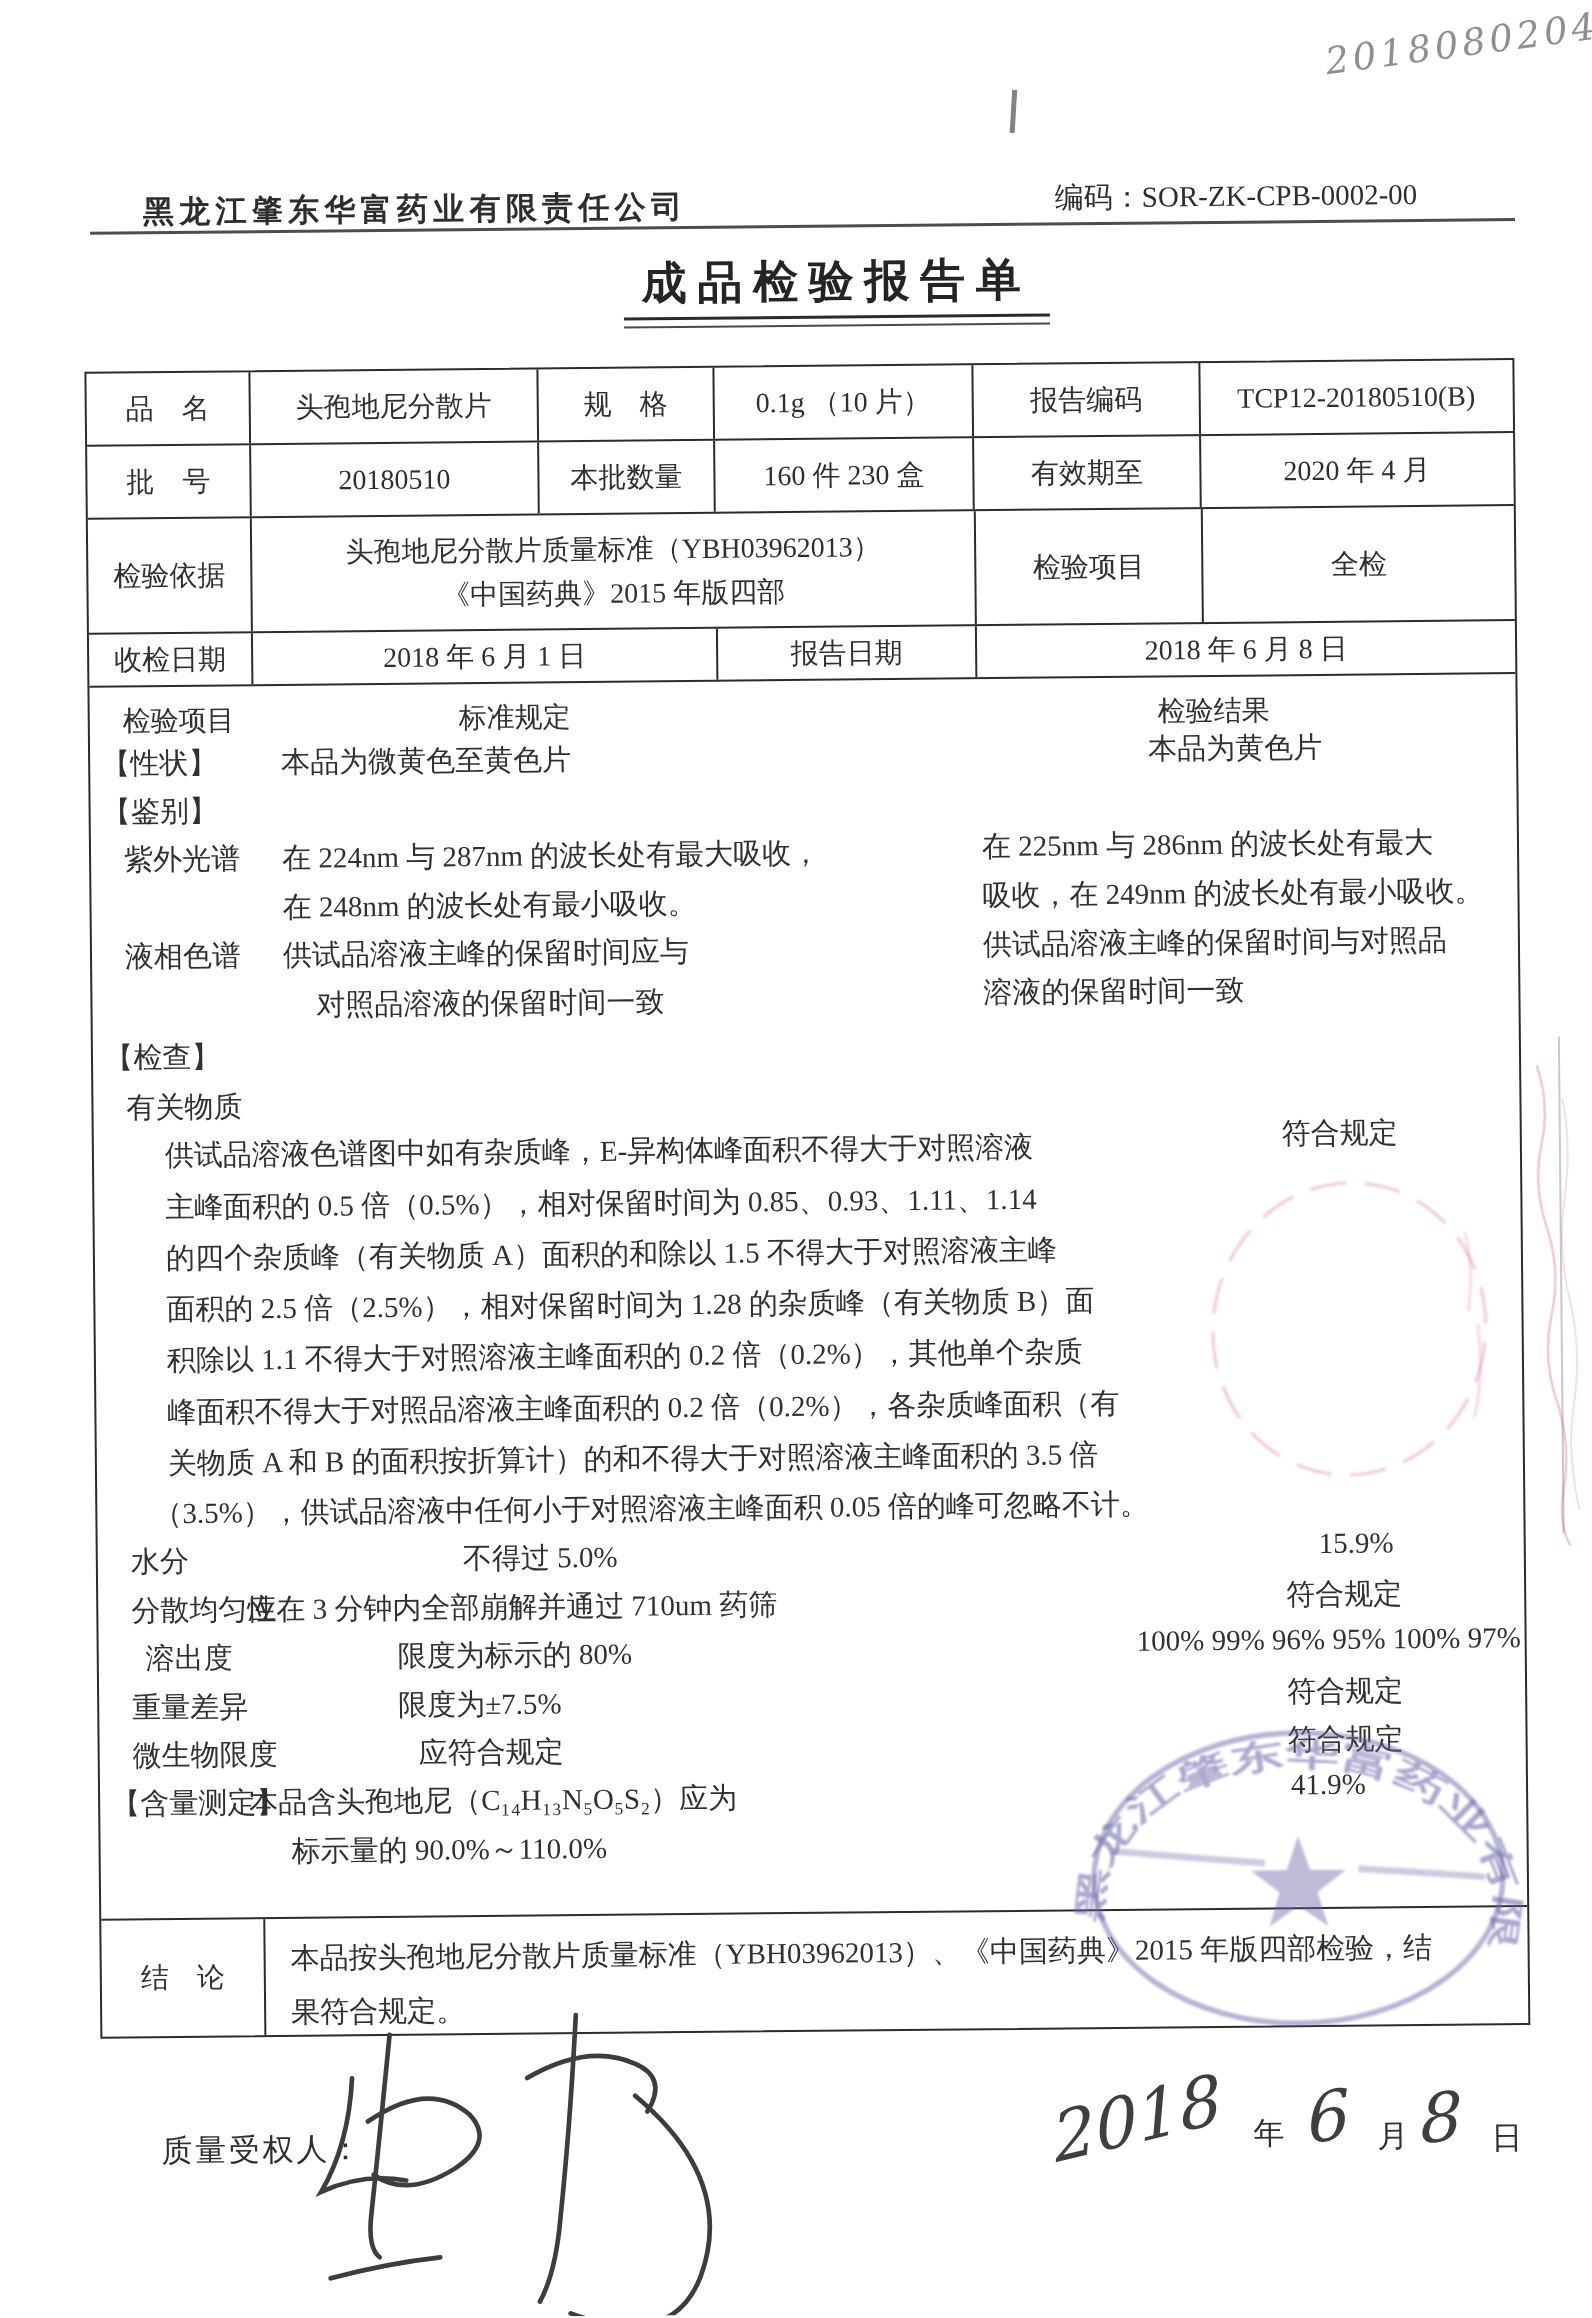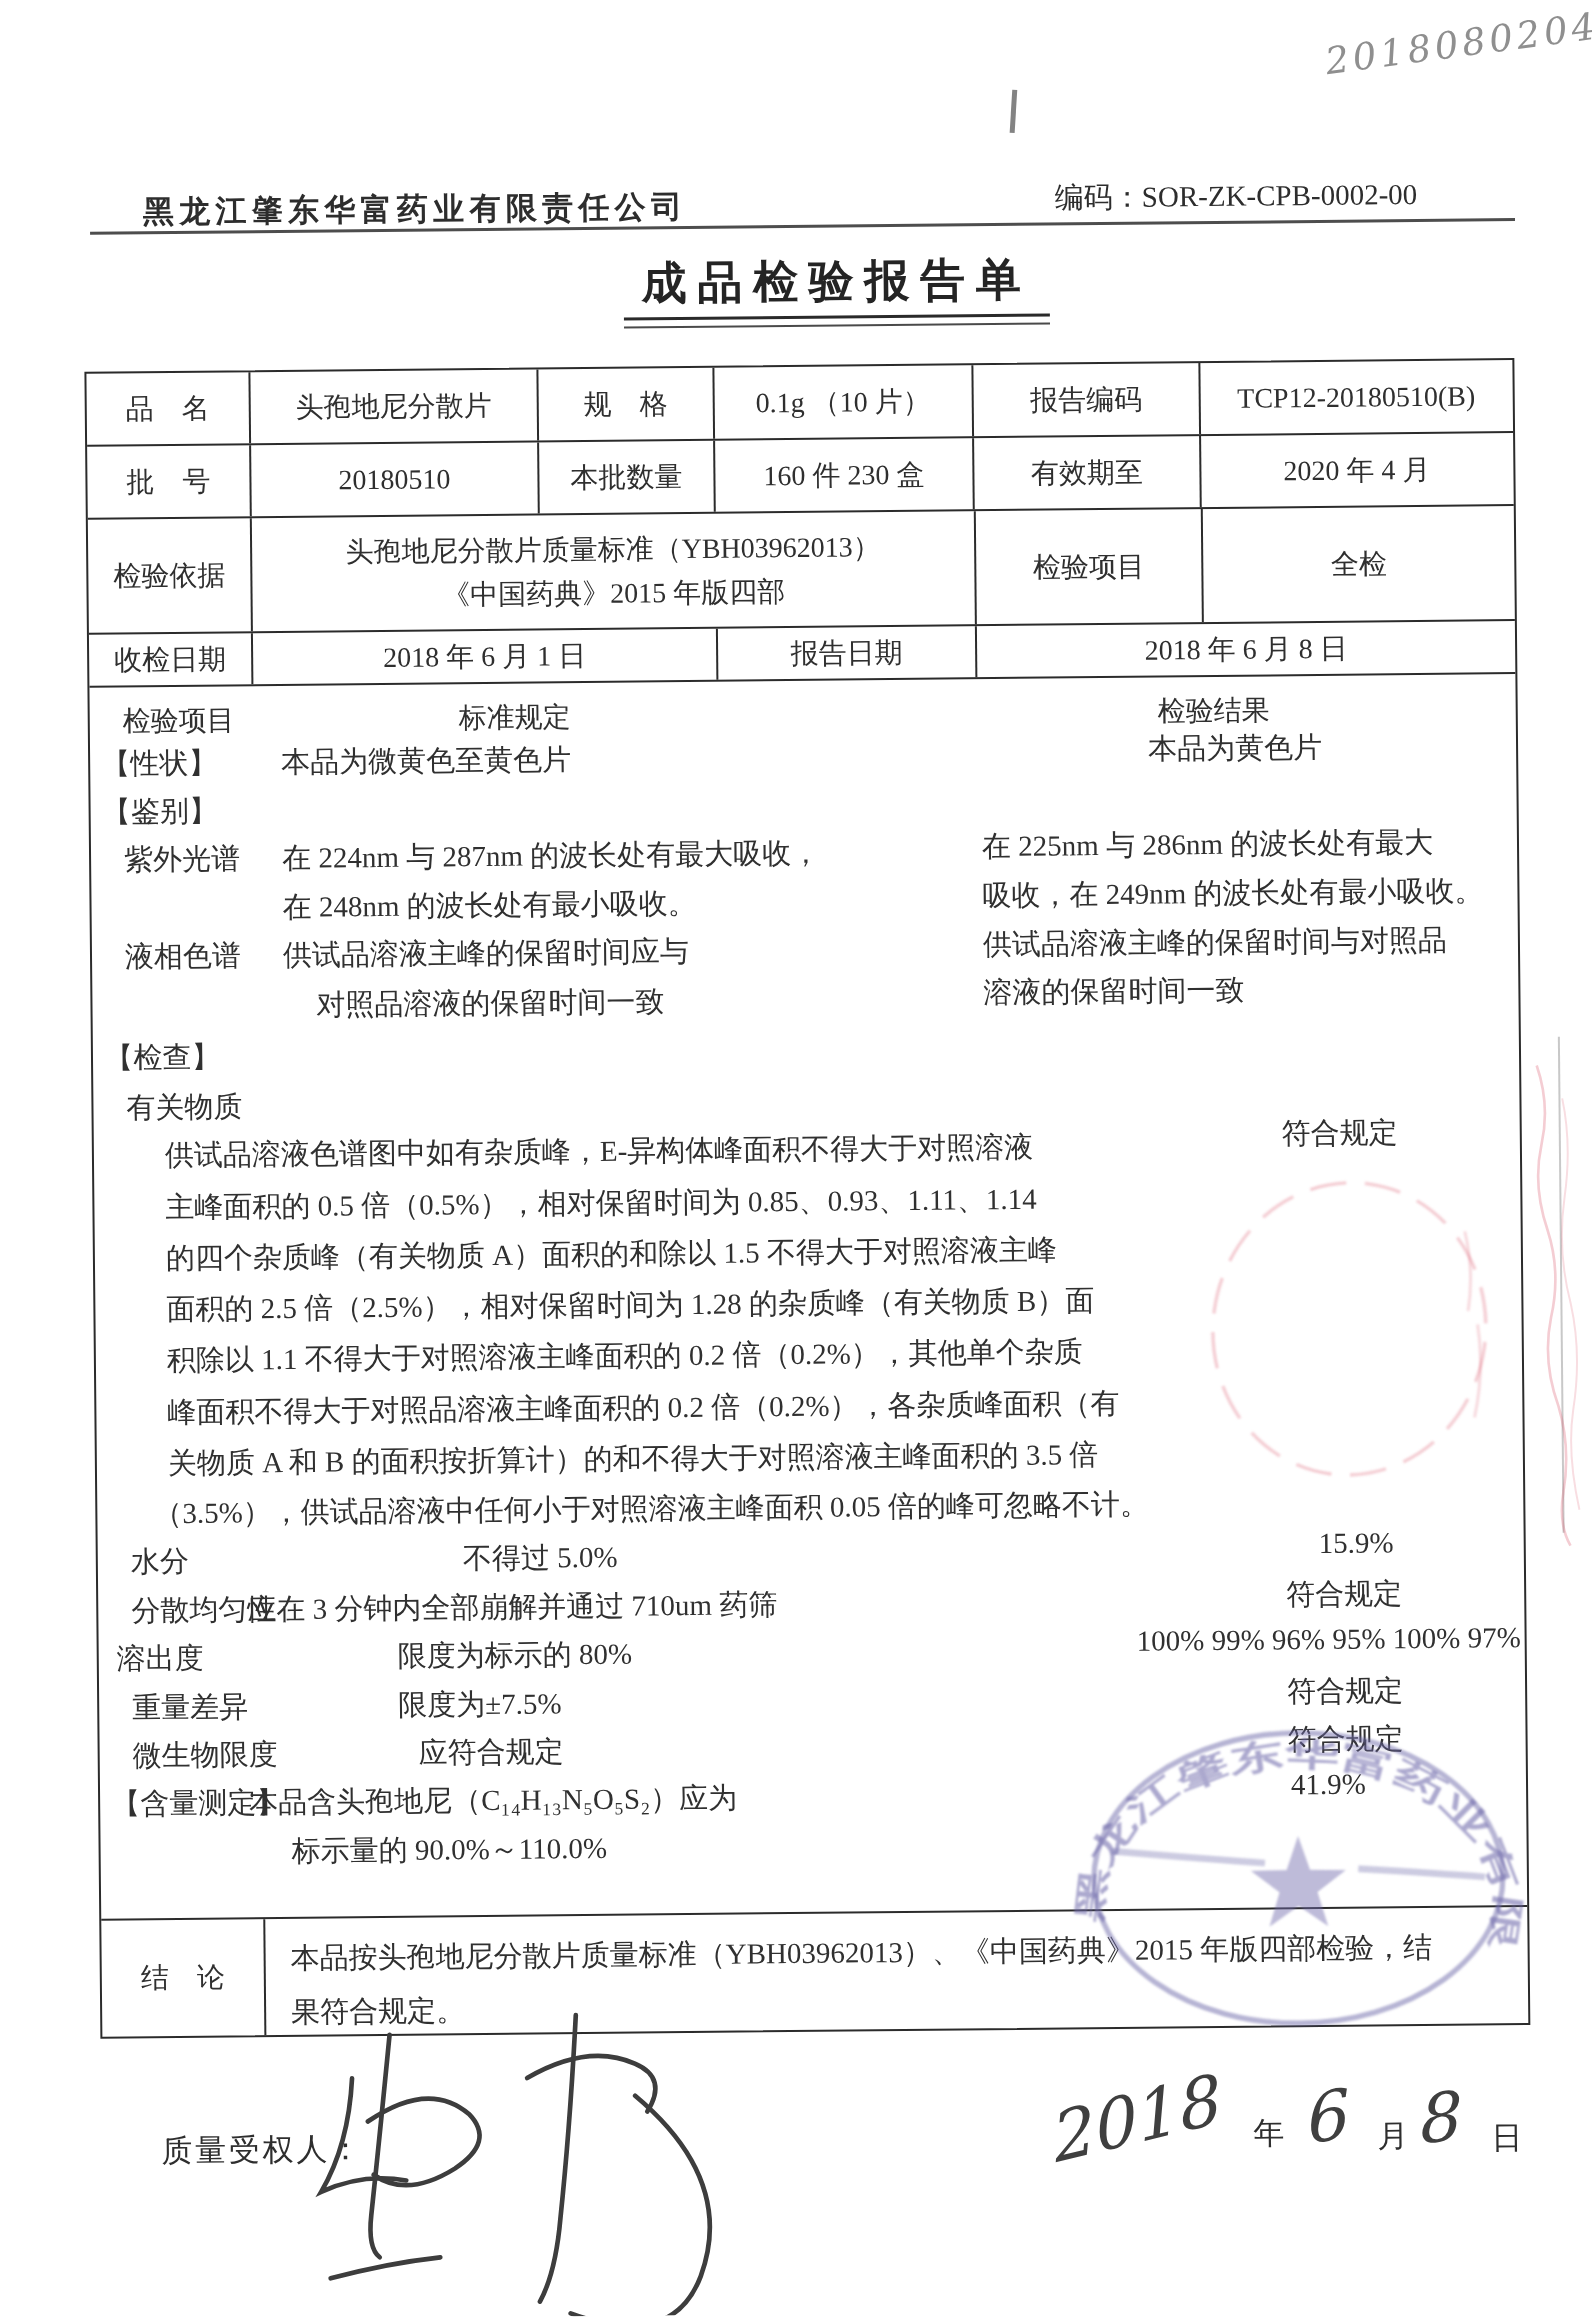--- a/index.html
+++ b/index.html
@@ -140,21 +140,21 @@
         <div class="bline" style="left:56px;top:807px;">（3.5%），供试品溶液中任何小于对照溶液主峰面积 0.05 倍的峰可忽略不计。</div>
 
         <div class="bline" style="left:33px;top:855px;">水分</div>
         <div class="bline" style="left:365px;top:855px;">不得过 5.0%</div>
         <div class="bline" style="left:1221px;top:851px;">15.9%</div>
 
         <div class="bline" style="left:33px;top:904px;">分散均匀性</div>
         <div class="bline" style="left:149px;top:904px;">应在 3 分钟内全部崩解并通过 710um 药筛</div>
         <div class="bline" style="left:1188px;top:899px;">符合规定</div>
 
-        <div class="bline" style="left:18px;top:952px;">溶出度</div>
+        <div class="bline" style="left:47px;top:952px;">溶出度</div>
         <div class="bline" style="left:299px;top:952px;">限度为标示的 80%</div>
         <div class="bline" style="left:1038px;top:947px;">100% 99% 96% 95% 100% 97%</div>
 
         <div class="bline" style="left:33px;top:1001px;">重量差异</div>
         <div class="bline" style="left:299px;top:1001px;">限度为±7.5%</div>
         <div class="bline" style="left:1188px;top:996px;">符合规定</div>
 
         <div class="bline" style="left:33px;top:1049px;">微生物限度</div>
         <div class="bline" style="left:319px;top:1049px;">应符合规定</div>
         <div class="bline" style="left:1188px;top:1044px;">符合规定</div>

